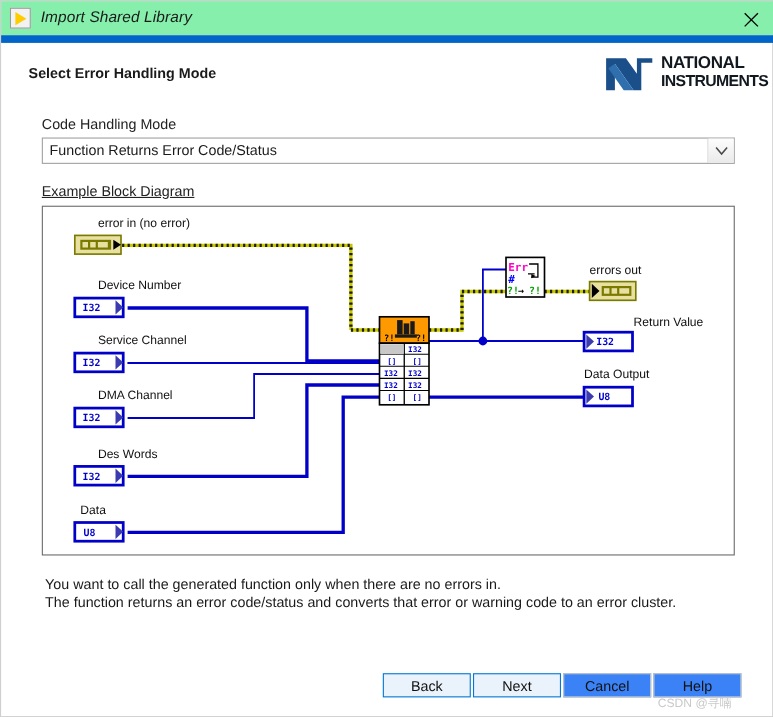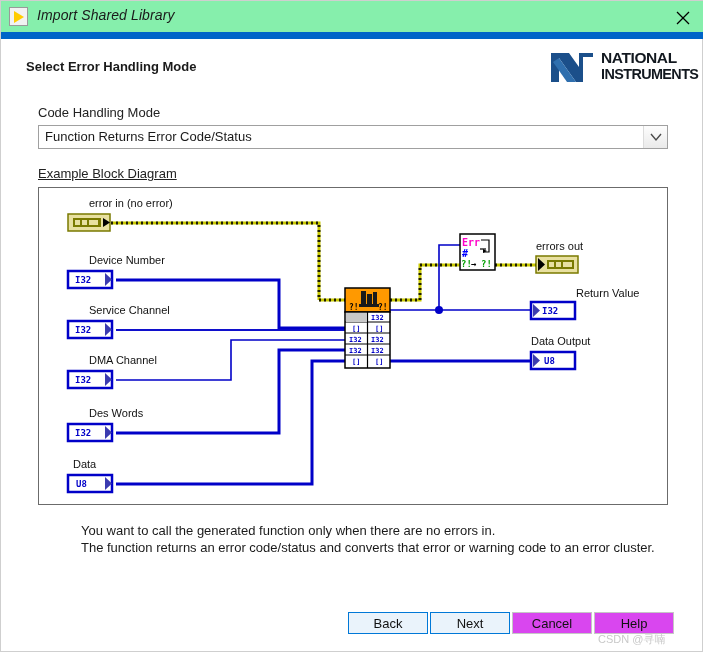--- a/index.html
+++ b/index.html
@@ -90,33 +90,33 @@
     border:1px solid #6b6b6b;background:#ffffff;box-sizing:border-box;
     overflow:hidden;
   }
   .diagram svg{position:absolute;left:0;top:0;}
   .dlabel{
     position:absolute;font-size:11px;color:#111;white-space:nowrap;
   }
 
   
   .desc{
-    position:absolute;left:40px;font-size:13px;color:#1a1a1a;white-space:nowrap;margin-left:40px;
+    position:absolute;left:40px;font-size:13px;color:#1a1a1a;white-space:nowrap;
   }
   #desc1{top:522px;}
   #desc2{top:539px;}
 
   
   .btn{
     position:absolute;top:611px;width:80px;height:22px;
     font-size:13px;color:#111;text-align:center;line-height:21px;
     box-sizing:border-box;cursor:default;
   }
   .btn.primary{background:#eaf3fb;border:1px solid #0078d7;}
-  .btn.normal{background:#d946ef;border:1px solid #c6c6c6;}
+  .btn.normal{background:#3b82f6;border:1px solid #c6c6c6;}
   #btn-back{left:347px;}
   #btn-next{left:429px;}
   #btn-cancel{left:511px;}
   #btn-help{left:593px;}
 
   .watermark{
     position:absolute;left:597px;top:631px;
     font-size:11px;color:#c9c9c9;white-space:nowrap;
   }
 </style>

